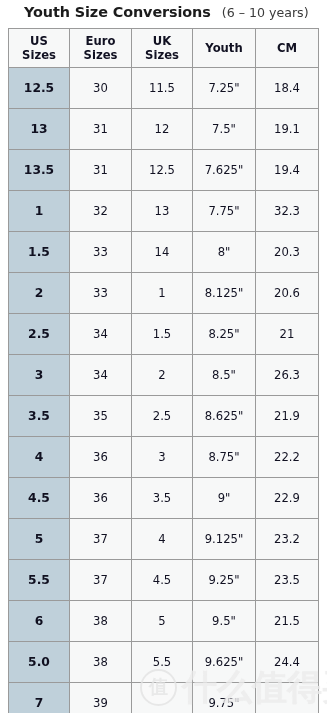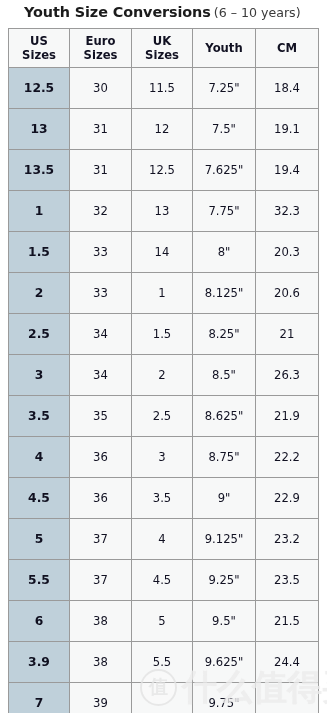--- a/index.html
+++ b/index.html
@@ -35,21 +35,21 @@
   .title-main {
     font-size: 14.4px;
     font-weight: bold;
     color: #1b1b1b;
     letter-spacing: -0.1px;
   }
   .title-sub {
     font-size: 12.6px;
     font-weight: normal;
     color: #3a3a3a;
-    margin-left: 3px;
+    margin-left: 11px;
   }
 
   
   .table-wrap {
     position: absolute;
     left: 8px;
     top: 28px;
     width: 310px;
   }
   table.size-table {
@@ -267,21 +267,21 @@
             <td>23.5</td>
           </tr>
           <tr>
             <td class="us-cell">6</td>
             <td>38</td>
             <td>5</td>
             <td>9.5"</td>
             <td>21.5</td>
           </tr>
           <tr>
-            <td class="us-cell">3.9</td>
+            <td class="us-cell">5.0</td>
             <td>38</td>
             <td>5.5</td>
             <td>9.625"</td>
             <td>24.4</td>
           </tr>
           <tr>
             <td class="us-cell">7</td>
             <td>39</td>
             <td></td>
             <td>9.75"</td>

